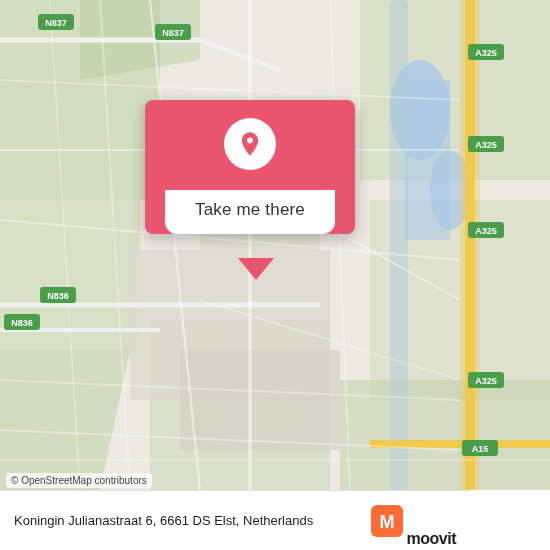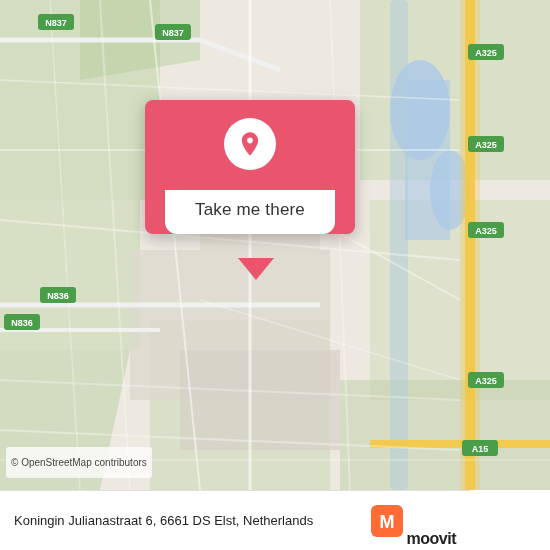--- a/index.html
+++ b/index.html
@@ -215,21 +215,21 @@
 
     <rect x="40" y="287" width="36" height="16" rx="3" fill="#4a9e4a"></rect>
     <text x="58" y="299" text-anchor="middle" font-size="9" fill="white" font-weight="bold">N836</text>
 
     <rect x="4" y="314" width="36" height="16" rx="3" fill="#4a9e4a"></rect>
     <text x="22" y="326" text-anchor="middle" font-size="9" fill="white" font-weight="bold">N836</text>
 
     <text x="168" y="180" font-size="10" fill="#666" opacity="0.8">Lin</text>
   </svg>
 
-  <div id="osm-credit" style="position:absolute;bottom:12px;left:6px;font-size:10px;color:#444;background:rgba(255,255,255,0.75);padding:10px 5px;border-radius:3px;z-index:10;">© OpenStreetMap contributors</div>
+  <div id="osm-credit" style="position:absolute;bottom:2px;left:6px;font-size:10px;color:#444;background:rgba(255,255,255,0.75);padding:2px 5px;border-radius:3px;z-index:10;">© OpenStreetMap contributors</div>
 
   <div id="popup-card">
     <div id="popup-pin">
       <svg viewBox="0 0 24 24" fill="#e8556d" xmlns="http://www.w3.org/2000/svg">
         <path d="M12 2C8.13 2 5 5.13 5 9c0 5.25 7 13 7 13s7-7.75 7-13c0-3.87-3.13-7-7-7zm0 9.5c-1.38 0-2.5-1.12-2.5-2.5S10.62 6.5 12 6.5 14.5 7.62 14.5 9 13.38 11.5 12 11.5z"></path>
       </svg>
     </div>
     <div id="popup-button-area">
       <button id="take-me-there-btn">Take me there</button>
     </div>

